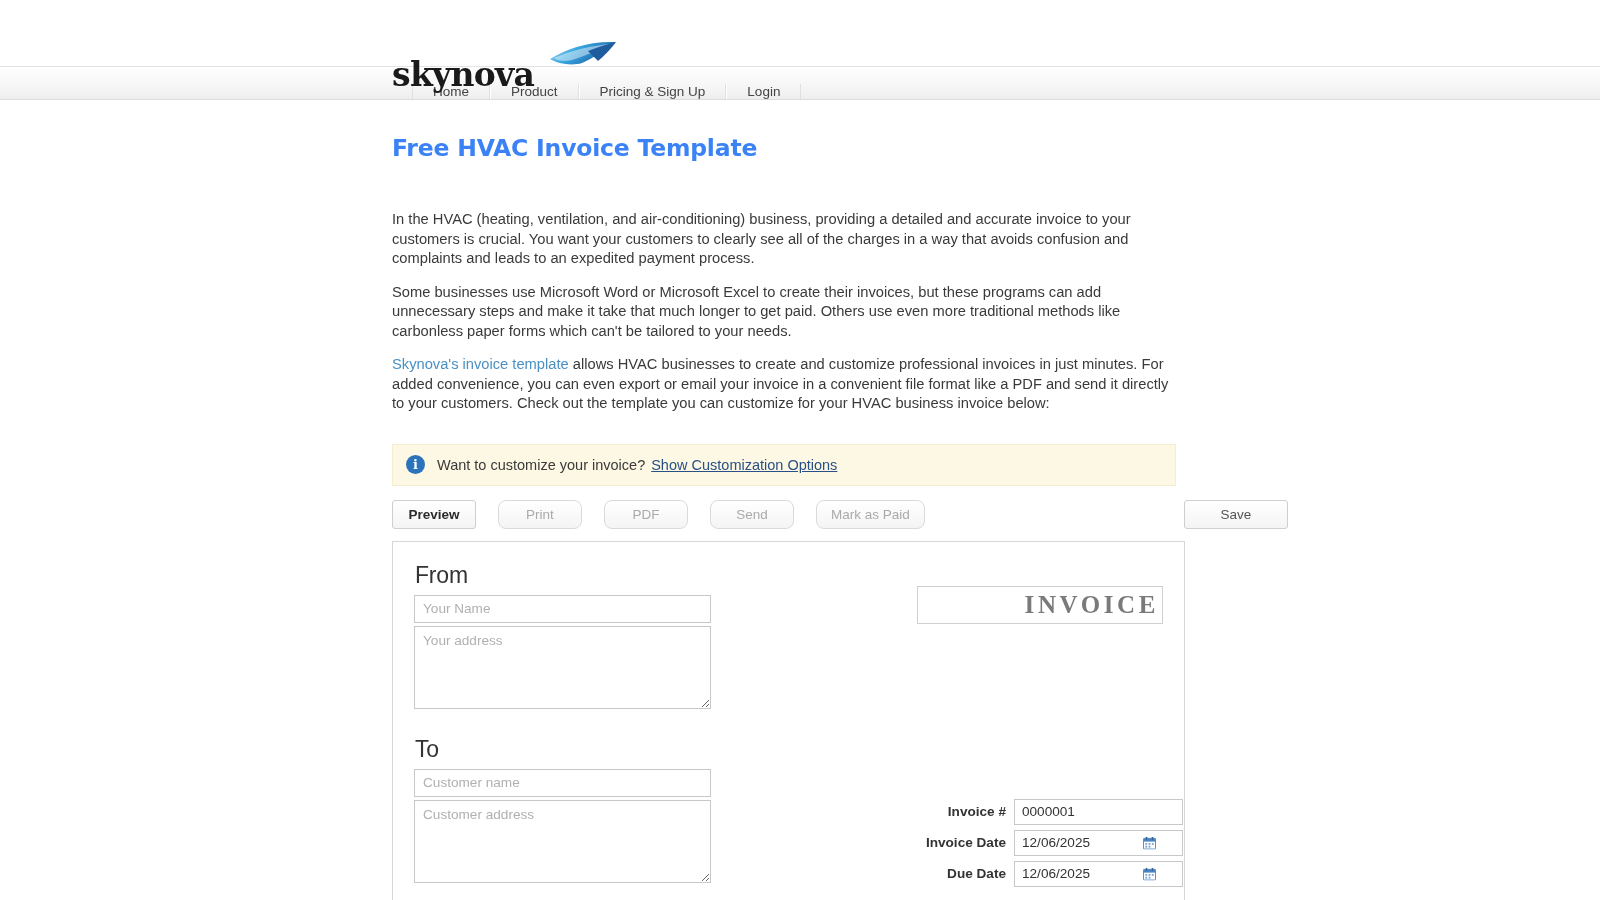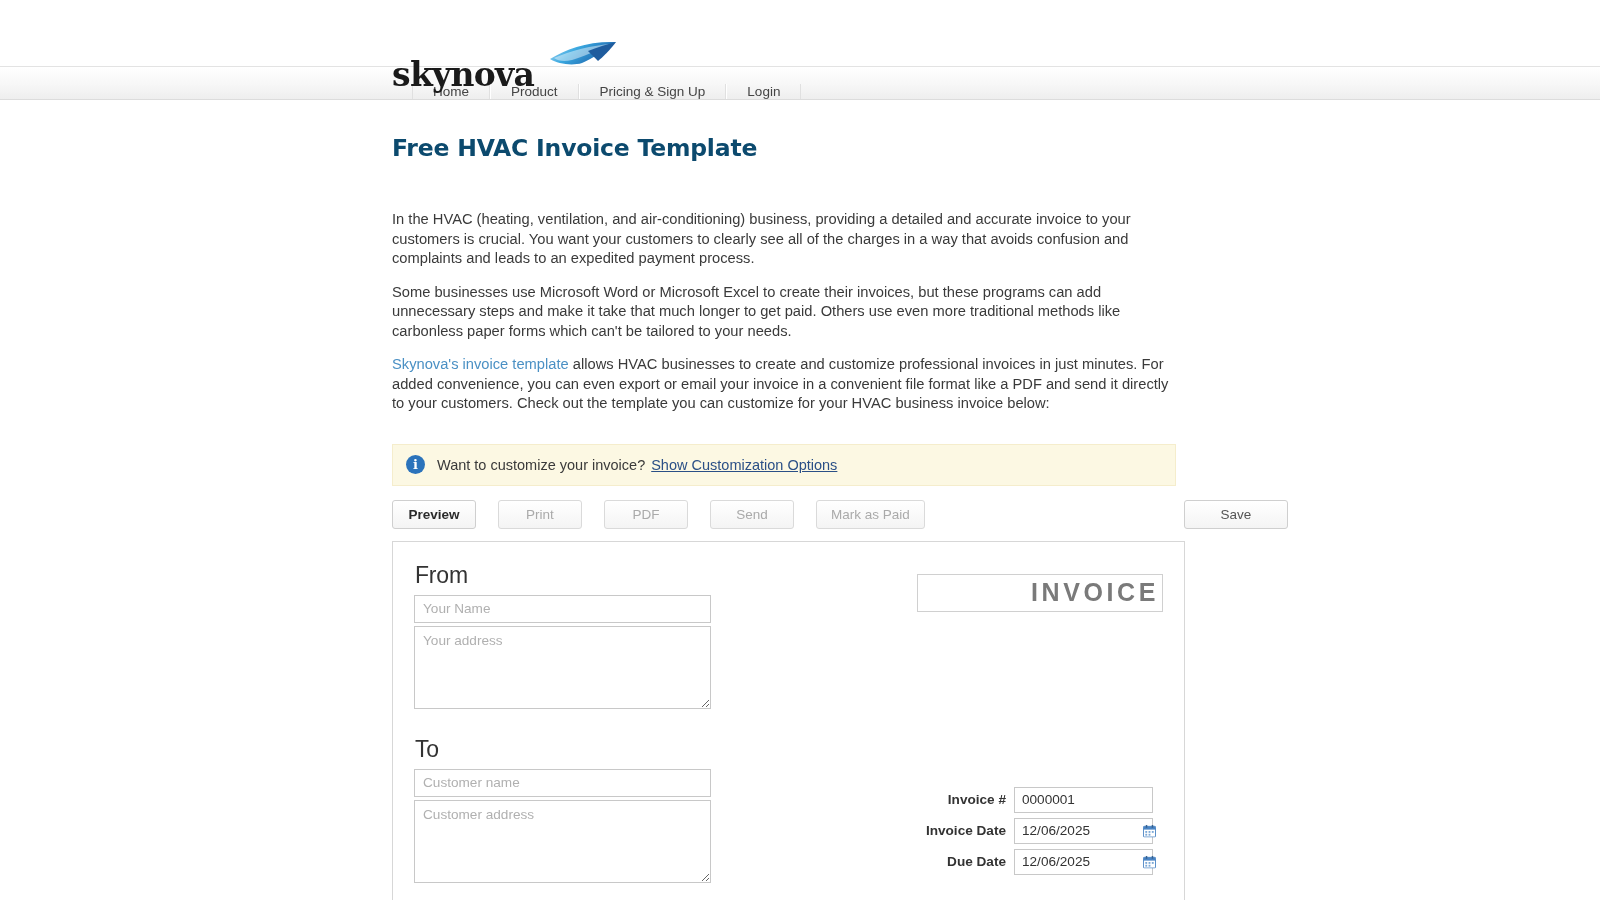--- a/index.html
+++ b/index.html
@@ -65,21 +65,21 @@
     height: 800px;
   }
   .content {
     width: 784px;
     margin: 0 auto 0 392px;
   }
   .page-title {
     font-family: "DejaVu Sans", sans-serif;
     font-size: 23.5px;
     font-weight: bold;
-    color: #0c4a6e;
+    color: #3b82f6;
     margin: 34px 0 0 0;
     letter-spacing: -0.2px;
   }
   .para {
     font-size: 14.7px;
     line-height: 19.5px;
     color: #3a3a3a;
     margin: 0 0 14px 0;
     width: 782px;
   }
@@ -129,21 +129,21 @@
     background: linear-gradient(to bottom, #ffffff 0%, #f4f4f4 100%);
     border: 1px solid #cfcfcf;
     border-radius: 3px;
     font-size: 13.5px;
     color: #333333;
     display: flex; align-items: center; justify-content: center;
     margin-right: 22px;
     cursor: pointer;
     white-space: nowrap;
   }
-  .btn.disabled { color: #aaaaaa; border-color: #dadada; cursor: default; }
+  .btn.disabled { color: #aaaaaa; border-color: #dadada; cursor: default; border-radius: 8px; }
   .btn.preview { font-weight: bold; color: #2b2b2b; }
   .btn.save {
     position: absolute;
     right: 0;
     margin-right: 0;
     min-width: 104px;
     color: #555555;
   }
 
   
@@ -196,21 +196,22 @@
   .field-area::placeholder { color: #b0b0b0; }
   .field-area.to-addr { height: 83px; }
 
   .col-right { width: 246px; position: relative; }
   .invoice-title-box {
     width: 246px;
     height: 38px;
     border: 1px solid #d0d0d0;
     display: flex; align-items: center; justify-content: flex-end;
     padding-right: 3px;
-    margin-top: 12px;
+    margin-top: 24px;
+    font-family: Liberation Serif, serif;
   }
   .invoice-title-text {
     font-size: 25px;
     font-weight: bold;
     letter-spacing: 3.6px;
     color: #7a7a7a;
   }
   .meta-rows { margin-top: 175px; }
   .meta-row {
     display: flex;
@@ -220,21 +221,21 @@
   }
   .meta-label {
     font-size: 13.6px;
     font-weight: bold;
     color: #333333;
     margin-right: 8px;
     white-space: nowrap;
   }
   .meta-input-wrap { position: relative; width: 149px; }
   .meta-input {
-    width: 139px;
+    width: 169px;
     height: 26px;
     border: 1px solid #c8c8c8;
     padding: 0 7px;
     font-size: 13.6px;
     color: #333333;
     font-family: "Liberation Sans", sans-serif;
     background: #ffffff;
   }
   .cal-icon {
     position: absolute;

